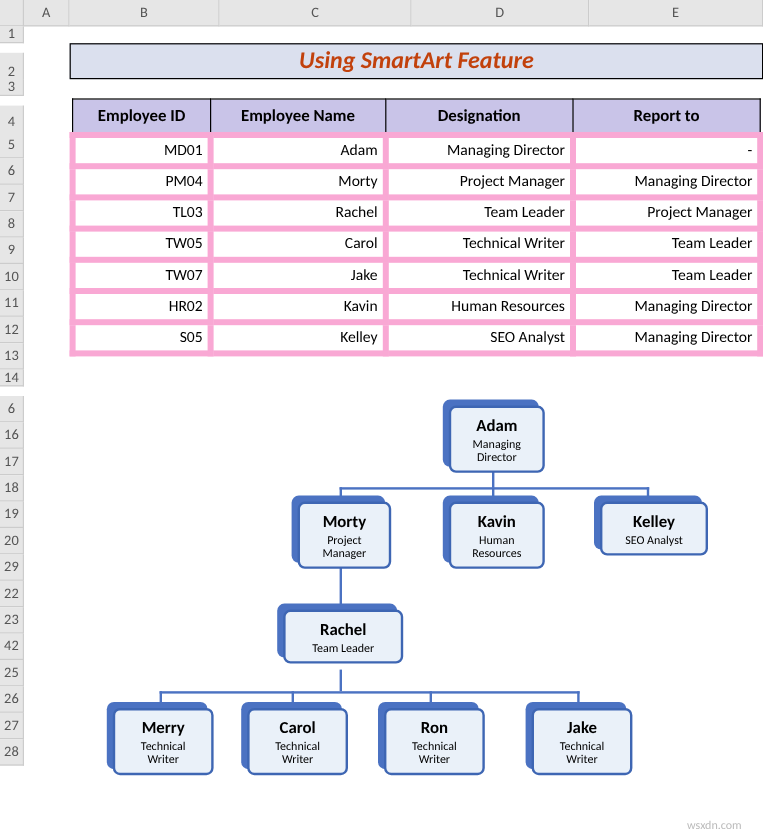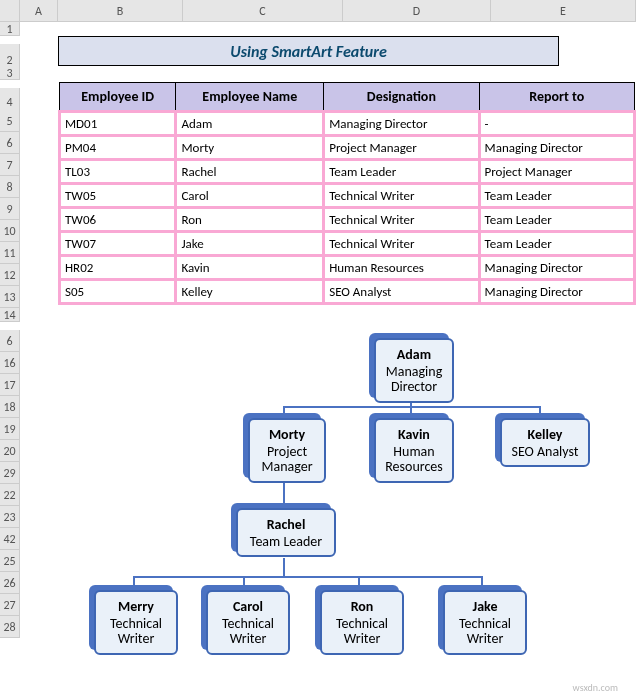--- a/index.html
+++ b/index.html
@@ -32,72 +32,72 @@
   }
   .corner {
     background: #e6e6e6;
     border-right: 1px solid #ccc;
     border-bottom: 1px solid #ccc;
   }
   .title-bar {
     position: absolute;
     top: 36px;
     left: 58px;
-    width: 501px;
+    width: 578px;
     height: 30px;
     background: #dbe0ee;
     border: 1px solid #000;
     display: flex;
     align-items: center;
     justify-content: center;
     font-weight: bold;
-    font-size: 16px;
+    font-size: 20px;
     font-style: italic;
-    color: #0c4a6e;
+    color: #c2410c;
   }
   .data-table {
     position: absolute;
     top: 82px;
     left: 58px;
     border-collapse: collapse;
     width: 578px;
   }
   .data-table th {
     background: #c9c4e8;
     border: 1px solid #000;
     padding: 5px 4px;
     font-weight: bold;
     font-size: 14px;
     text-align: center;
   }
   .data-table td {
-    border: 3px solid #f9a8d4;
+    border: 5px solid #f9a8d4;
     padding: 3px 4px;
-    text-align: left;
+    text-align: right;
     font-size: 13px;
     height: 22px;
   }
   .org-chart {
     position: absolute;
     top: 338px;
     left: 58px;
     width: 578px;
     height: 350px;
   }
   .node {
     position: absolute;
     background: #eaf1f9;
     border: 2px solid #3e66b3;
     border-radius: 6px;
     padding: 6px 8px;
     text-align: center;
     box-shadow: -5px -5px 0 #4b72c2;
   }
   .node .nm { font-weight: bold; font-size: 14px; margin-bottom: 1px; }
-  .node .rl { font-size: 14px; line-height: 1.1; }
+  .node .rl { font-size: 10px; line-height: 1.1; }
   .conn-v { position: absolute; width: 2px; background: #4b72c2; }
   .conn-h { position: absolute; height: 2px; background: #4b72c2; }
   .watermark {
     position: absolute;
     bottom: 4px;
     right: 18px;
     font-size: 10px;
     color: #bbb;
   }
   .row-num-col {
@@ -182,26 +182,20 @@
         <td>Team Leader</td>
         <td>Project Manager</td>
       </tr>
       <tr>
         <td>TW05</td>
         <td>Carol</td>
         <td>Technical Writer</td>
         <td>Team Leader</td>
       </tr>
       <tr>
-        <td>TW06</td>
-        <td>Ron</td>
-        <td>Technical Writer</td>
-        <td>Team Leader</td>
-      </tr>
-      <tr>
         <td>TW07</td>
         <td>Jake</td>
         <td>Technical Writer</td>
         <td>Team Leader</td>
       </tr>
       <tr>
         <td>HR02</td>
         <td>Kavin</td>
         <td>Human Resources</td>
         <td>Managing Director</td>

